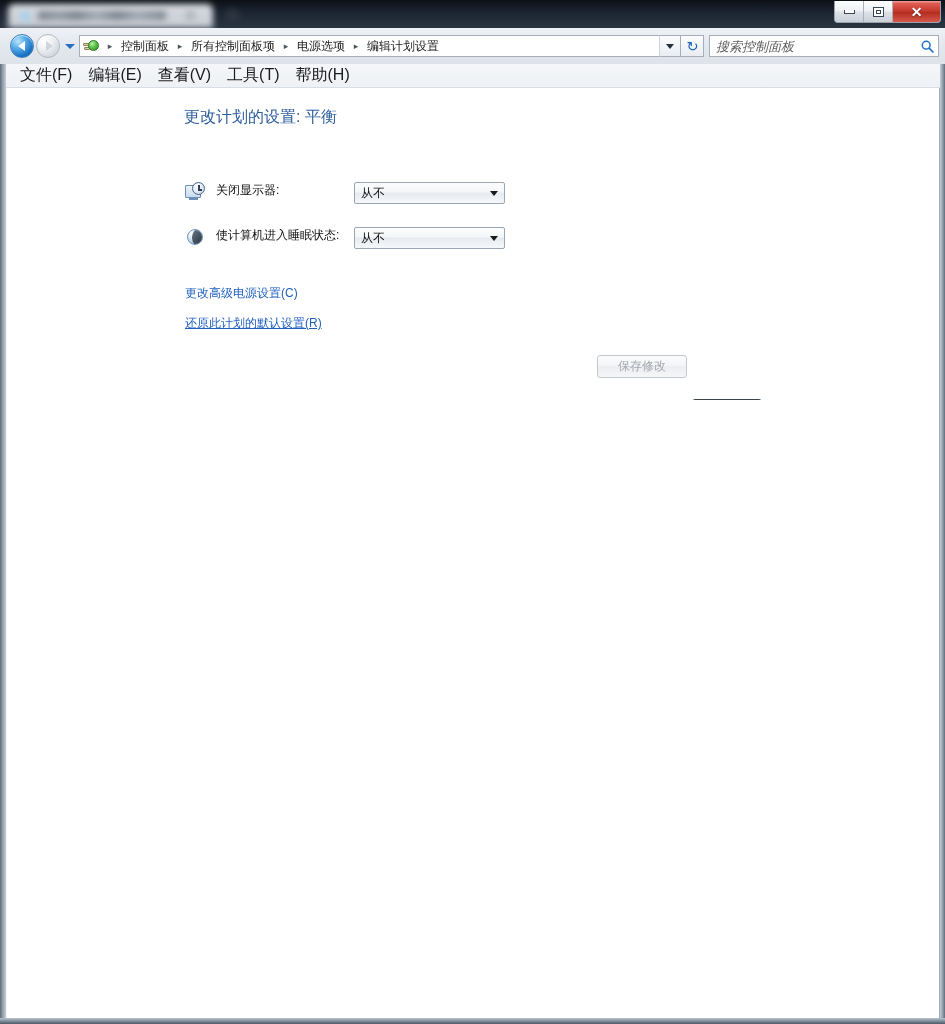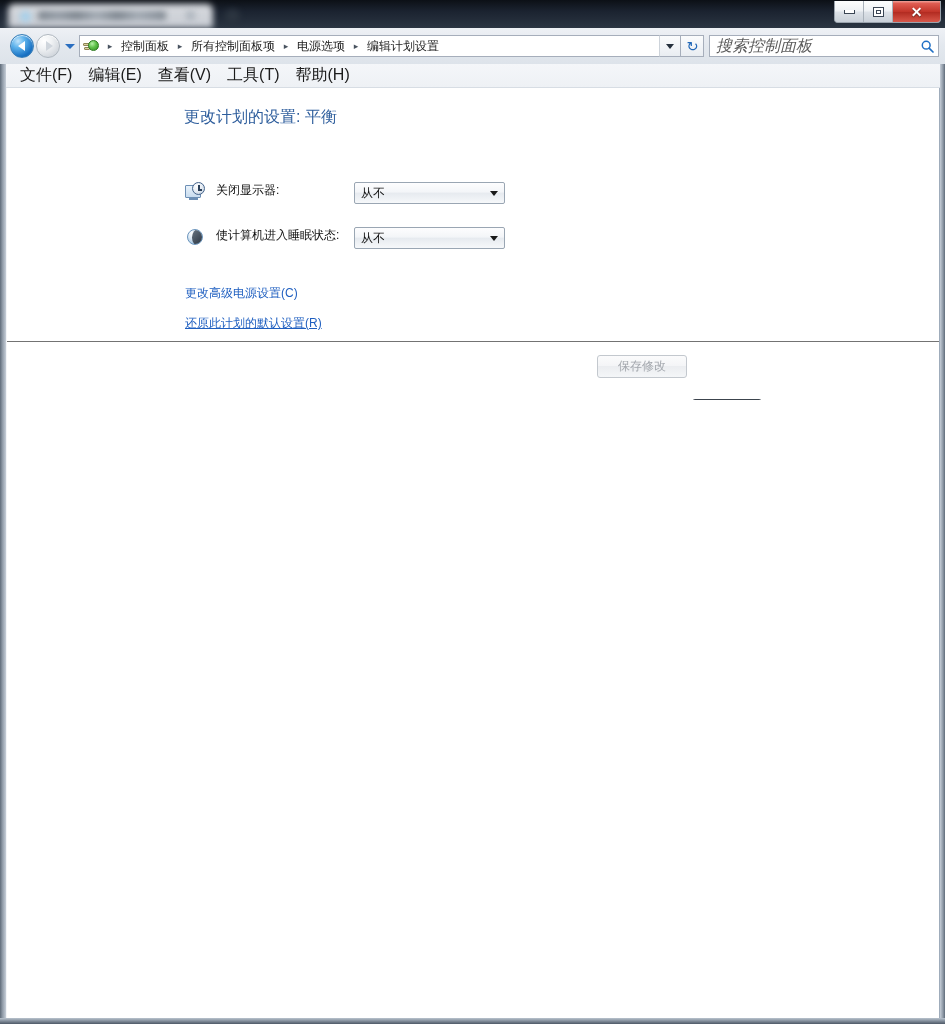--- a/index.html
+++ b/index.html
@@ -217,21 +217,21 @@
     border: 1px solid #a6aebb;
     margin-left: 5px;
     display: flex; align-items: center;
     flex: 0 0 auto;
     cursor: text;
   }
   #search-input {
     flex: 1 1 auto;
     border: none; outline: none;
     font-family: "Liberation Sans", sans-serif;
-    font-size: 16px;
+    font-size: 13px;
     font-style: italic;
     color: #5a5a5a;
     padding-left: 6px;
     background: transparent;
     min-width: 0;
   }
   #search-input::placeholder { color:#5a5a5a; font-style: italic; opacity:1; }
   .mag {
     width: 22px;
     color: #1f6fc4; font-size: 14px;
@@ -265,21 +265,21 @@
     width: 933px; height: 930px;
     background: #fff;
     overflow: hidden;
     border-left: 1px solid #f2f4f7;
   }
   #upper-pane {
     position: absolute;
     left: 0; top: 0;
     width: 933px; height: 259px;
     background: #fff;
-    border-bottom: 6px solid #737373;
+    border-bottom: 3px solid #737373;
   }
 
   #page-heading {
     position: absolute;
     left: 177px; top: 19px;
     font-size: 16px;
     color: #2d5d9c;
     white-space: nowrap;
   }
   #page-subtitle {

